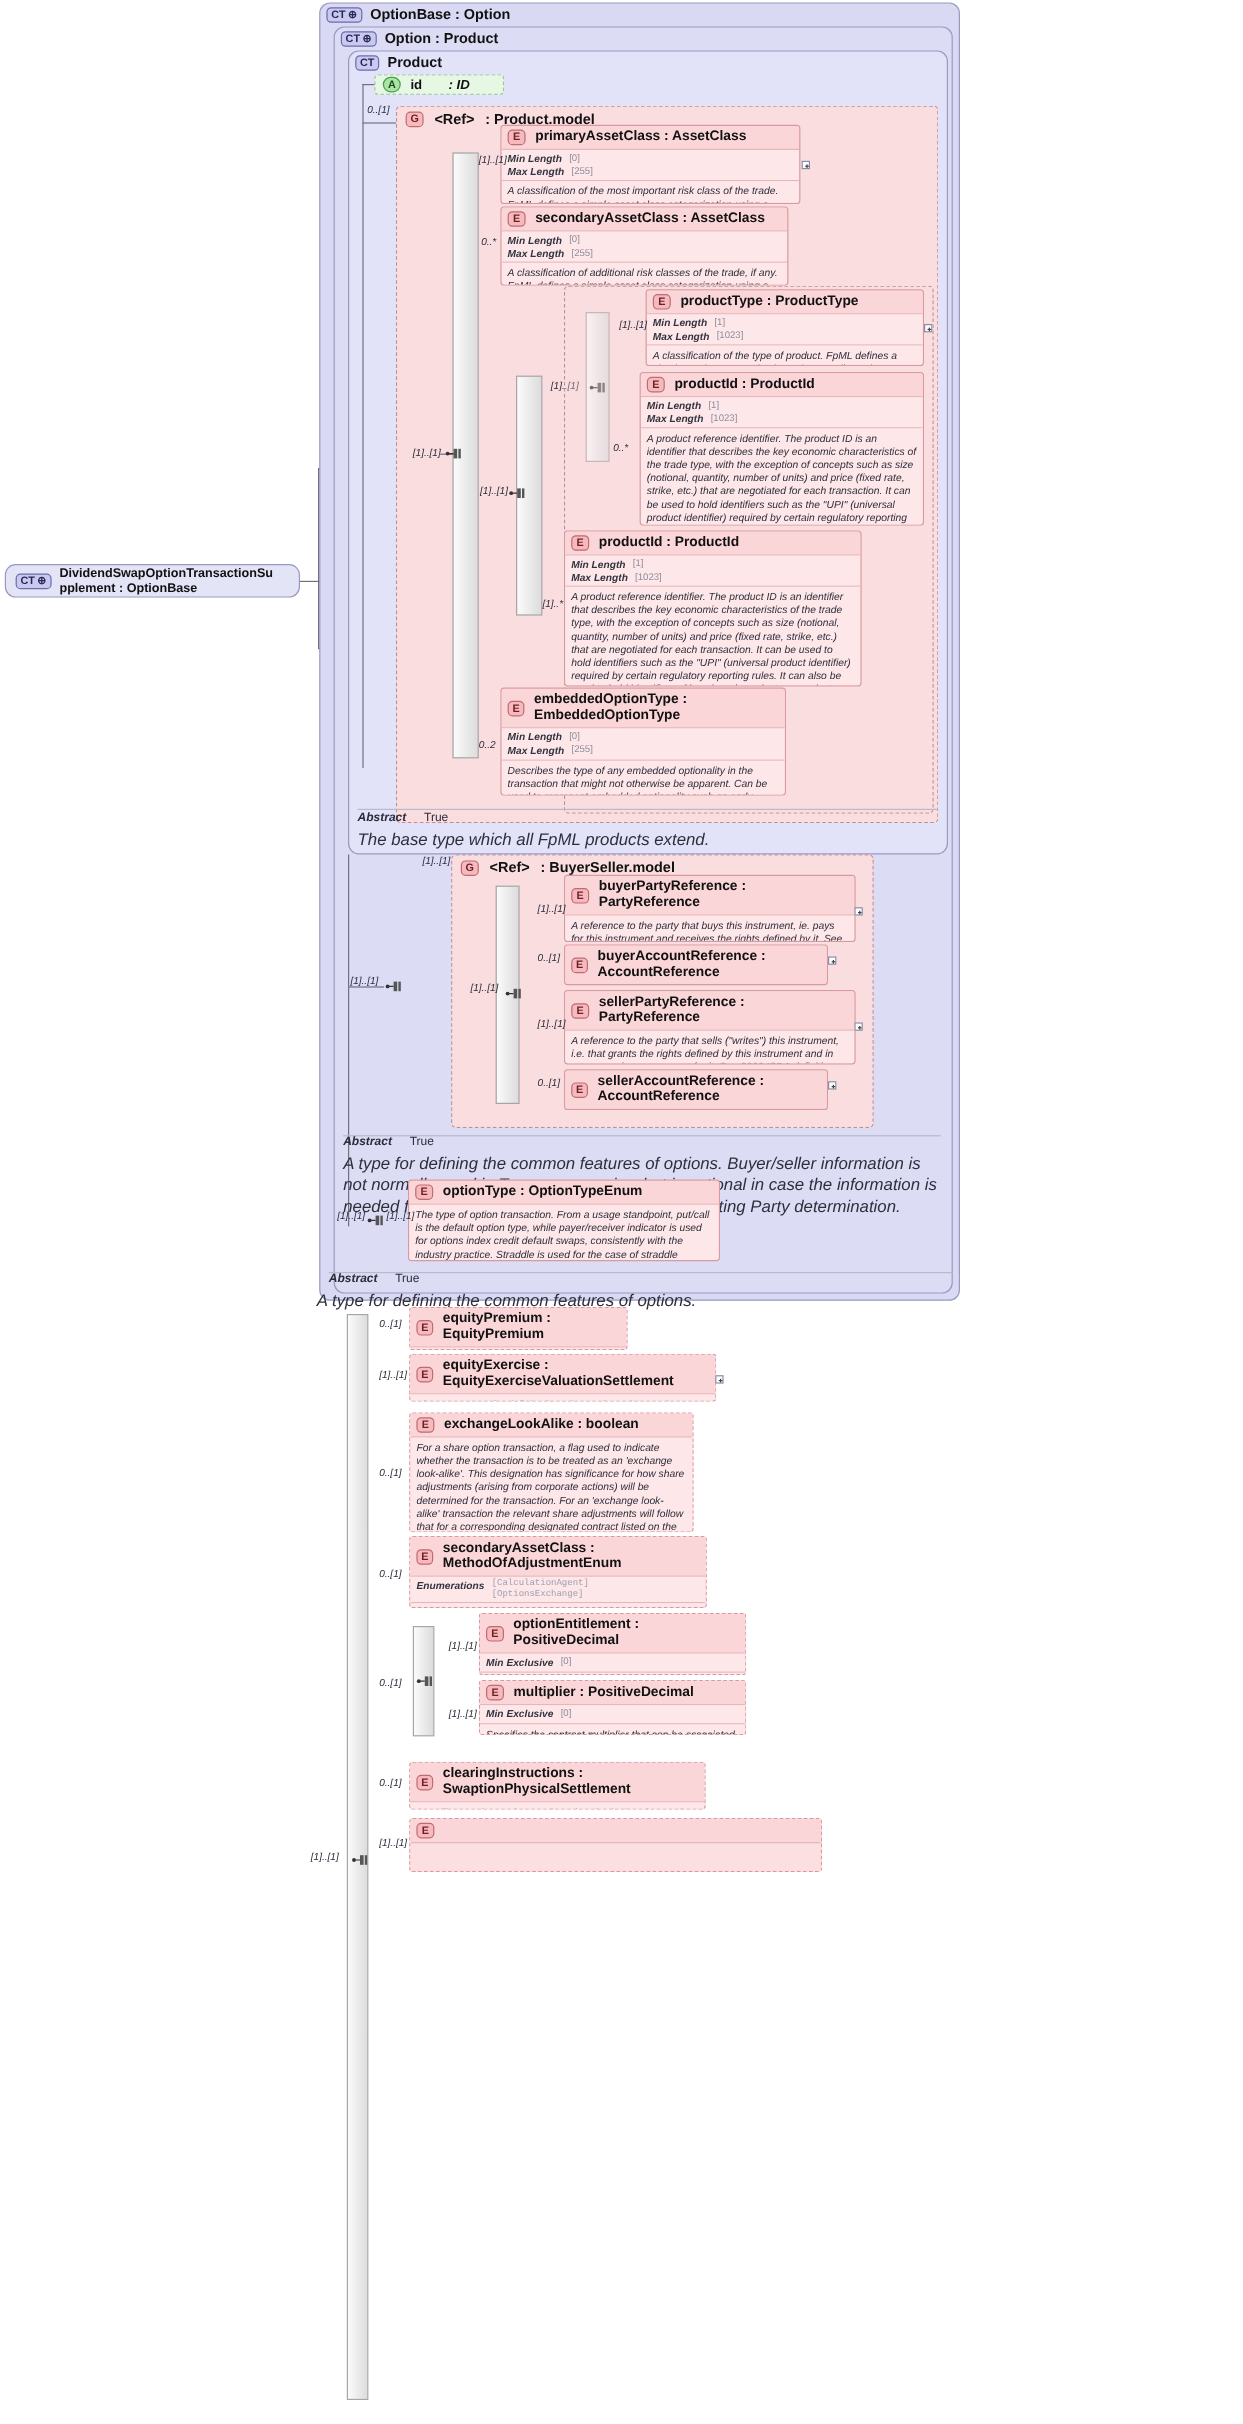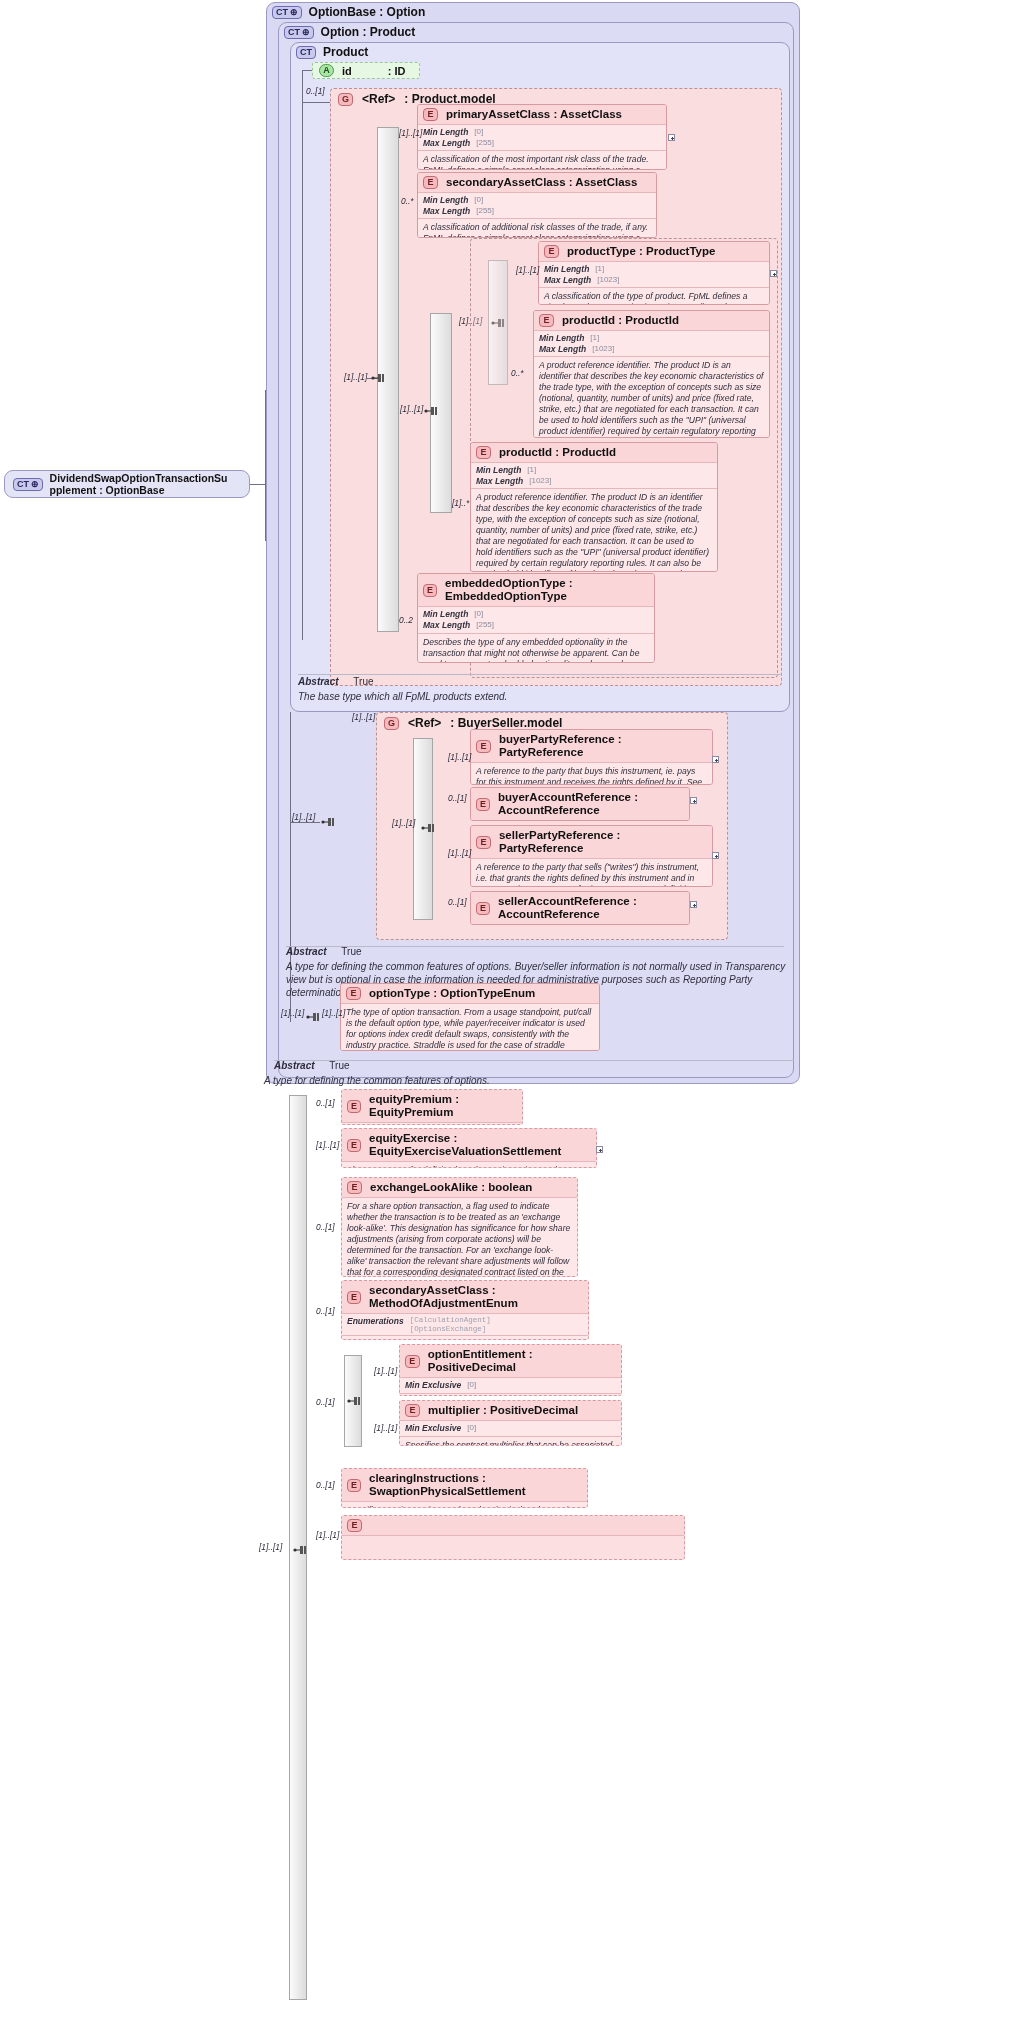--- a/index.html
+++ b/index.html
@@ -70,21 +70,21 @@
 
   
   .card { position:absolute; font-size:8.4px; font-style:italic; color:#2b2b3a;
           white-space:nowrap; font-weight:normal; }
 
   
   .afoot { position:absolute; font-size:10px; color:#2b2b3a; }
   .afoot .lbl { font-style:italic; font-weight:bold; }
   .afoot .val { margin-left:12px; }
   .hr { position:absolute; height:1px; background:#b9b9cd; }
-  .gdoc { position:absolute; font-size:10px; font-style:italic; color:#2f2f3c;
+  .gdoc { position:absolute; font-size:14px; font-style:italic; color:#2f2f3c;
           line-height:1.3; }
 
   
   .root { position:absolute; border:1px solid #9a9ac0; border-radius:9px;
           background:#e4e4f7; display:flex; align-items:center; gap:7px;
           padding:4px 8px; font-size:11.5px; font-weight:bold; color:#111; }
 
   
   .exp { position:absolute; width:7px; height:7px; border:1px solid #8a8aa4;
          background:#fff; }
@@ -123,21 +123,21 @@
 <div class="ct-box lvl3" style="left:290px; top:42px; width:500px; height:670px;">
 </div>
 <div class="ct-hdr" style="left:296px; top:45px;">
   <span class="badge">CT</span>
   <span>Product</span>
 </div>
 
 <div class="attr" style="left:312px; top:62px; width:108px; height:17px; border-radius:3px;">
   <span class="badge a">A</span>
   <span style="font-size:11px;">id</span>
-  <span style="font-size:11px; margin-left:28px;">: ID</span>
+  <span style="font-size:11px; margin-left:14px;font-style:italic;">: ID</span>
 </div>
 <div class="ln lnv" style="left:302px; top:70px; height:570px;"></div>
 <div class="ln lnh" style="left:302px; top:70px; width:10px;"></div>
 <div class="card" style="left:306px; top:86px;">0..[1]</div>
 
 <div class="grp-box" style="left:330px; top:88px; width:452px; height:598px;"></div>
 <div class="grp-hdr" style="left:338px; top:92px;">
   <span class="badge g">G</span>
   <span>&lt;Ref&gt;</span>
   <span>: Product.model</span>

